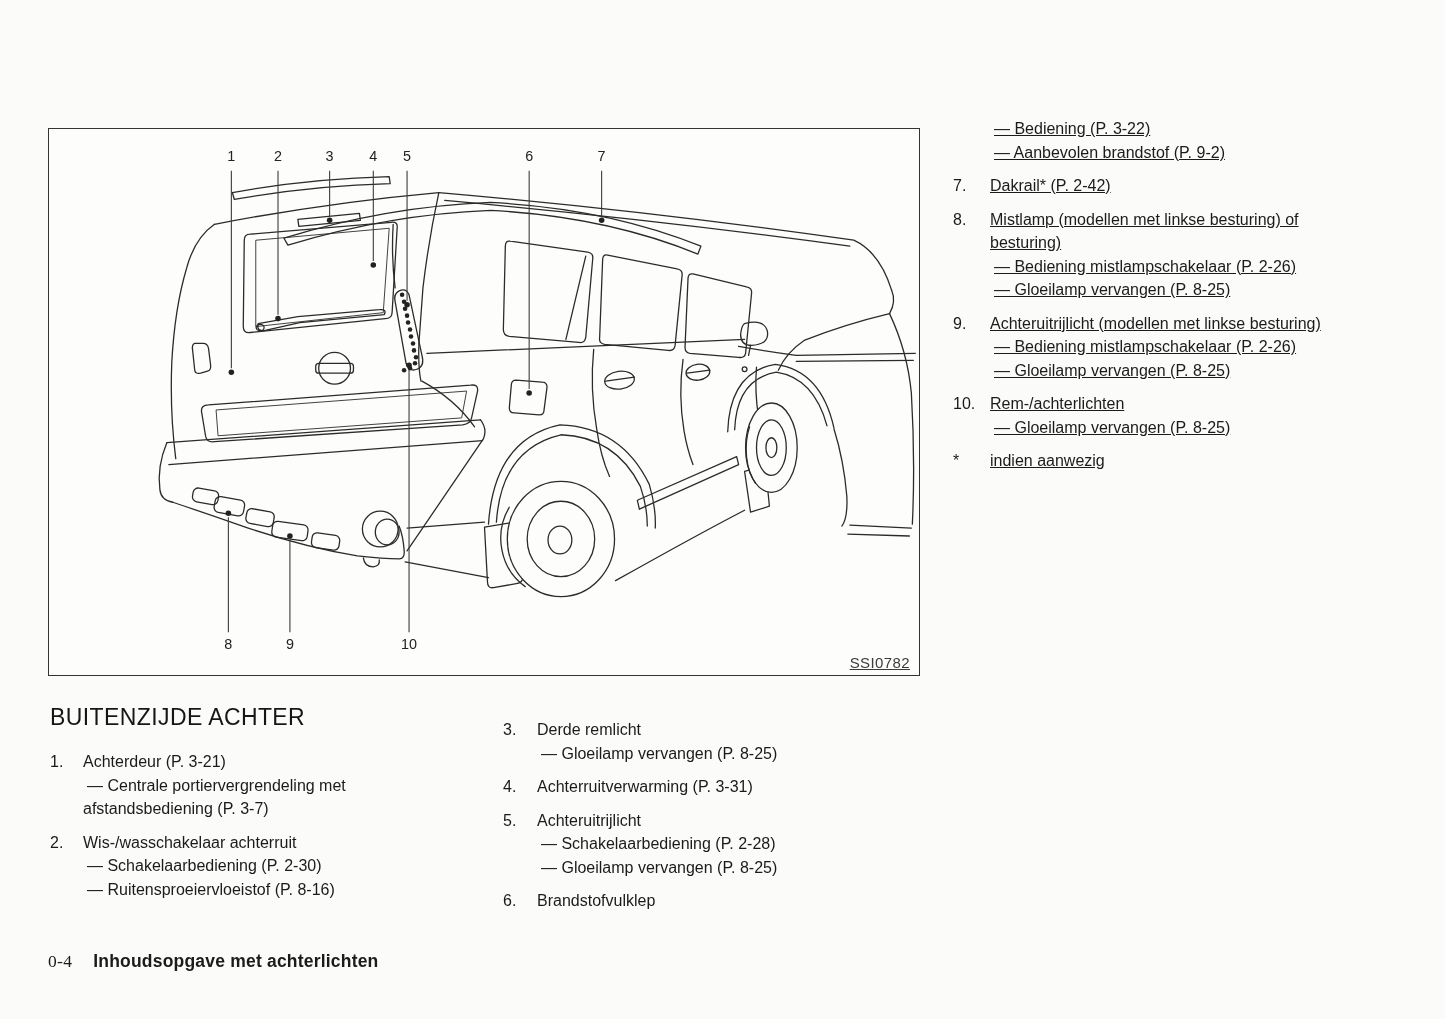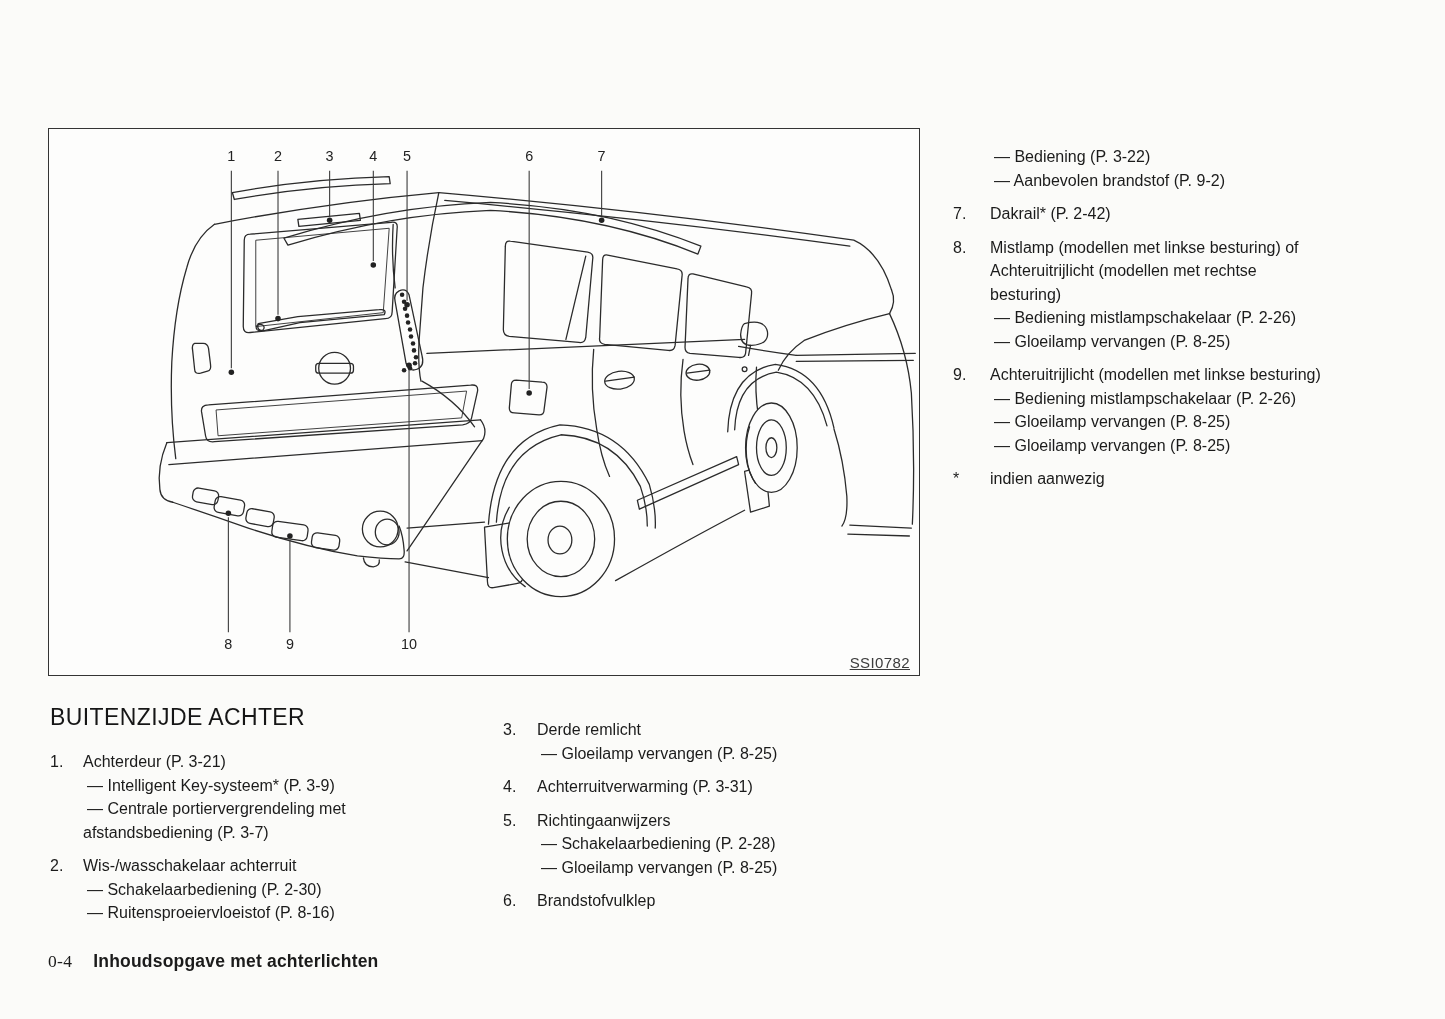--- a/index.html
+++ b/index.html
@@ -19,21 +19,21 @@
     position:absolute;right:9px;bottom:4px;
     font-size:15px;letter-spacing:.4px;color:#3c3c3c;text-decoration:underline;
   }
   .heading{
     position:absolute;left:50px;top:704px;margin:0;
     font-size:23px;font-weight:400;letter-spacing:.4px;color:#161616;
   }
   .col{position:absolute;font-size:16px;}
   .col-left{left:50px;top:750px;width:420px;--ind:33px;}
   .col-mid{left:503px;top:718px;width:420px;--ind:34px;}
-  .col-right{left:953px;top:145px;width:480px;--ind:37px;}
+  .col-right{left:953px;top:117px;width:480px;text-decoration:underline;--ind:37px;}
   .row{position:relative;line-height:23.5px;min-height:23.5px;white-space:nowrap;}
   .row.gap{margin-top:10px;}
   .row .num{position:absolute;left:0;top:0;}
   .row.ind-title .txt{display:block;margin-left:var(--ind);}
   .row.ind-dash  .txt{display:block;margin-left:calc(var(--ind) + 4px);}
   .row.ind-cont  .txt{display:block;margin-left:var(--ind);}
   .footer{position:absolute;left:48px;top:951px;font-size:17.5px;}
   .footer .fnum{font-weight:400;letter-spacing:.3px;font-family:Liberation Serif, serif;}
   .footer .ftitle{font-weight:bold;margin-left:21px;letter-spacing:.2px;}
   .co-label{font-family:"Liberation Sans",sans-serif;font-size:14.5px;fill:#222;}
@@ -235,23 +235,20 @@
 </div>
 
 <h1 class="heading">BUITENZIJDE ACHTER</h1>
 
 <div class="col col-left" id="col-left">
     <div class="row ind-title">
       <span class="num">1.</span>
       <span class="txt">Achterdeur (P. 3-21)</span>
     </div>
     <div class="row ind-dash">
-      <span class="txt">— Intelligent Key-systeem* (P. 3-9)</span>
-    </div>
-    <div class="row ind-dash">
       <span class="txt">— Centrale portiervergrendeling met</span>
     </div>
     <div class="row ind-cont">
       <span class="txt">afstandsbediening (P. 3-7)</span>
     </div>
     <div class="row ind-title gap">
       <span class="num">2.</span>
       <span class="txt">Wis-/wasschakelaar achterruit</span>
     </div>
     <div class="row ind-dash">
@@ -268,21 +265,21 @@
     </div>
     <div class="row ind-dash">
       <span class="txt">— Gloeilamp vervangen (P. 8-25)</span>
     </div>
     <div class="row ind-title gap">
       <span class="num">4.</span>
       <span class="txt">Achterruitverwarming (P. 3-31)</span>
     </div>
     <div class="row ind-title gap">
       <span class="num">5.</span>
-      <span class="txt">Richtingaanwijzers</span>
+      <span class="txt">Achteruitrijlicht</span>
     </div>
     <div class="row ind-dash">
       <span class="txt">— Schakelaarbediening (P. 2-28)</span>
     </div>
     <div class="row ind-dash">
       <span class="txt">— Gloeilamp vervangen (P. 8-25)</span>
     </div>
     <div class="row ind-title gap">
       <span class="num">6.</span>
       <span class="txt">Brandstofvulklep</span>
@@ -297,40 +294,41 @@
     </div>
     <div class="row ind-title gap">
       <span class="num">7.</span>
       <span class="txt">Dakrail* (P. 2-42)</span>
     </div>
     <div class="row ind-title gap">
       <span class="num">8.</span>
       <span class="txt">Mistlamp (modellen met linkse besturing) of</span>
     </div>
     <div class="row ind-cont">
-      <span class="txt">Achteruitrijlicht (modellen met rechtse</span>
-    </div>
-    <div class="row ind-cont">
       <span class="txt">besturing)</span>
     </div>
     <div class="row ind-dash">
       <span class="txt">— Bediening mistlampschakelaar (P. 2-26)</span>
     </div>
     <div class="row ind-dash">
       <span class="txt">— Gloeilamp vervangen (P. 8-25)</span>
     </div>
     <div class="row ind-title gap">
       <span class="num">9.</span>
       <span class="txt">Achteruitrijlicht (modellen met linkse besturing)</span>
     </div>
     <div class="row ind-dash">
       <span class="txt">— Bediening mistlampschakelaar (P. 2-26)</span>
     </div>
     <div class="row ind-dash">
       <span class="txt">— Gloeilamp vervangen (P. 8-25)</span>
+    </div>
+    <div class="row ind-title gap">
+      <span class="num">10.</span>
+      <span class="txt">Rem-/achterlichten</span>
     </div>
     <div class="row ind-dash">
       <span class="txt">— Gloeilamp vervangen (P. 8-25)</span>
     </div>
     <div class="row ind-title gap">
       <span class="num">*</span>
       <span class="txt">indien aanwezig</span>
     </div>
   </div>
 

